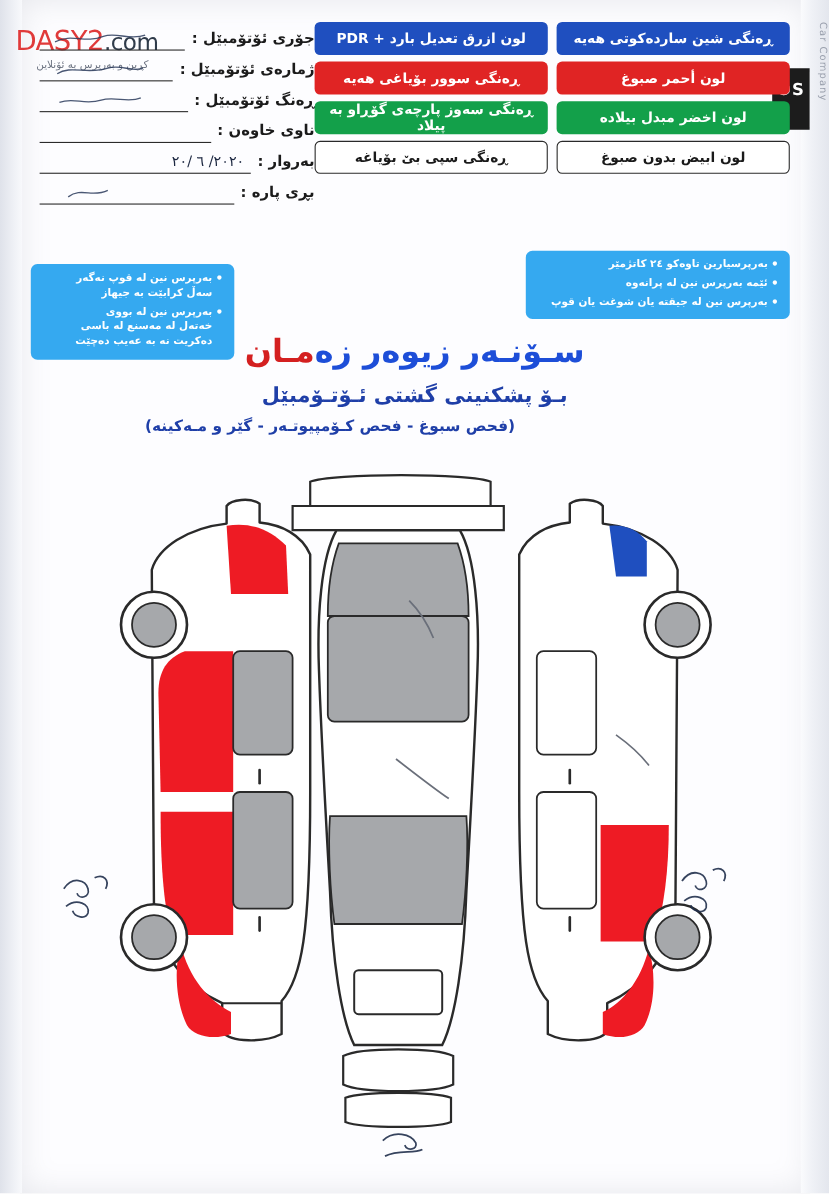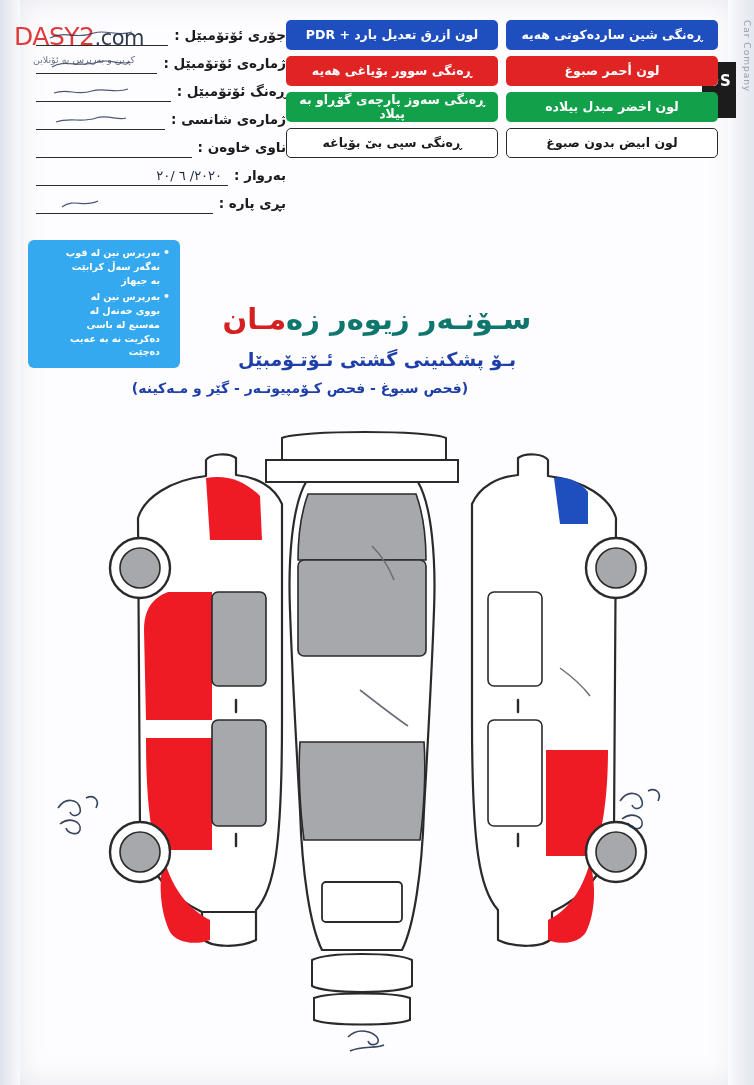--- a/index.html
+++ b/index.html
@@ -189,21 +189,21 @@
     direction: rtl;
     padding: 6px 10px 6px 8px;
     box-sizing: border-box;
     font-size: 9.5px;
     font-weight: bold;
     line-height: 1.45;
   }
   .note-box.left {
     left: 28px;
     top: 240px;
-    width: 152px;
+    width: 185px;
     padding-left: 36px;
   }
   .note-box.right {
     left: 478px;
     top: 228px;
     width: 240px;
   }
   .note-item {
     position: relative;
     padding-right: 10px;
@@ -222,21 +222,21 @@
     position: absolute;
     top: 302px;
     left: 0;
     width: 754px;
     text-align: center;
     font-size: 29px;
     font-weight: bold;
     direction: rtl;
     letter-spacing: 1px;
   }
-  .t-blue { color: #0f766e; }
+  .t-blue { color: #1d4ed8; }
   .t-red { color: #d42020; }
   .title-sub {
     position: absolute;
     top: 348px;
     left: 0;
     width: 754px;
     text-align: center;
     font-size: 19px;
     font-weight: bold;
     color: #1f3fa8;
@@ -315,29 +315,20 @@
     <div class="field-row">
       <span class="field-label">ڕەنگ ئۆتۆمبێل :</span>
       <span class="field-line">
         <span class="field-value"></span>
         <svg class="scribble" viewBox="0 0 90 14">
             <path d="M8 9 C22 4, 30 12, 46 7 C58 3, 70 10, 82 5" stroke="#2b3b5c" stroke-width="1.2" fill="none"></path>
           </svg>
       </span>
     </div>
     <div class="field-row">
-      <span class="field-label">ژمارەی شانسی :</span>
-      <span class="field-line">
-        <span class="field-value"></span>
-        <svg class="scribble" viewBox="0 0 90 14">
-            <path d="M10 10 C24 5, 36 11, 50 6 C62 2, 72 9, 80 6" stroke="#2b3b5c" stroke-width="1.1" fill="none"></path>
-          </svg>
-      </span>
-    </div>
-    <div class="field-row">
       <span class="field-label">ناوی خاوەن :</span>
       <span class="field-line">
         <span class="field-value"></span>
       </span>
     </div>
     <div class="field-row">
       <span class="field-label">بەروار :</span>
       <span class="field-line">
         <span class="field-value">٢٠٢٠/ ٦ /٢٠</span>
       </span>
@@ -368,20 +359,25 @@
     </div>
     <div class="legend-row">
       <div class="pill white">لون ابیض بدون صبوغ</div>
       <div class="pill white">ڕەنگی سپی بێ بۆیاغە</div>
     </div>
   </div>
 
   <div class="note-box left">
     <div class="note-item">بەرپرس نین لە قوپ نەگەر سەڵ کرابێت بە جیهاز</div>
     <div class="note-item">بەرپرس نین لە بووی خەتەل لە مەسنع لە باسی دەکریت نە بە عەیب دەچێت</div>
+  </div>
+  <div class="note-box right">
+    <div class="note-item">بەرپرسیارین تاوەکو ٢٤ کاتژمێر</div>
+    <div class="note-item">ئێمە بەرپرس نین لە پرانەوە</div>
+    <div class="note-item">بەرپرس نین لە جیقتە یان شوغت یان قوپ</div>
   </div>
 
   <div class="title-main">
     <span class="t-blue">سـۆنـەر زیوەر زە</span><span class="t-red">مـان</span>
   </div>
   <div class="title-sub">بـۆ پشکنینی گشتی ئـۆتـۆمبێل</div>
   <div class="title-sub2">(فحص سبوغ - فحص کـۆمپیوتـەر - گێر و مـەکینە)</div>
 
   <div class="diagram">
     <svg width="634" height="620" viewBox="0 0 634 620">

